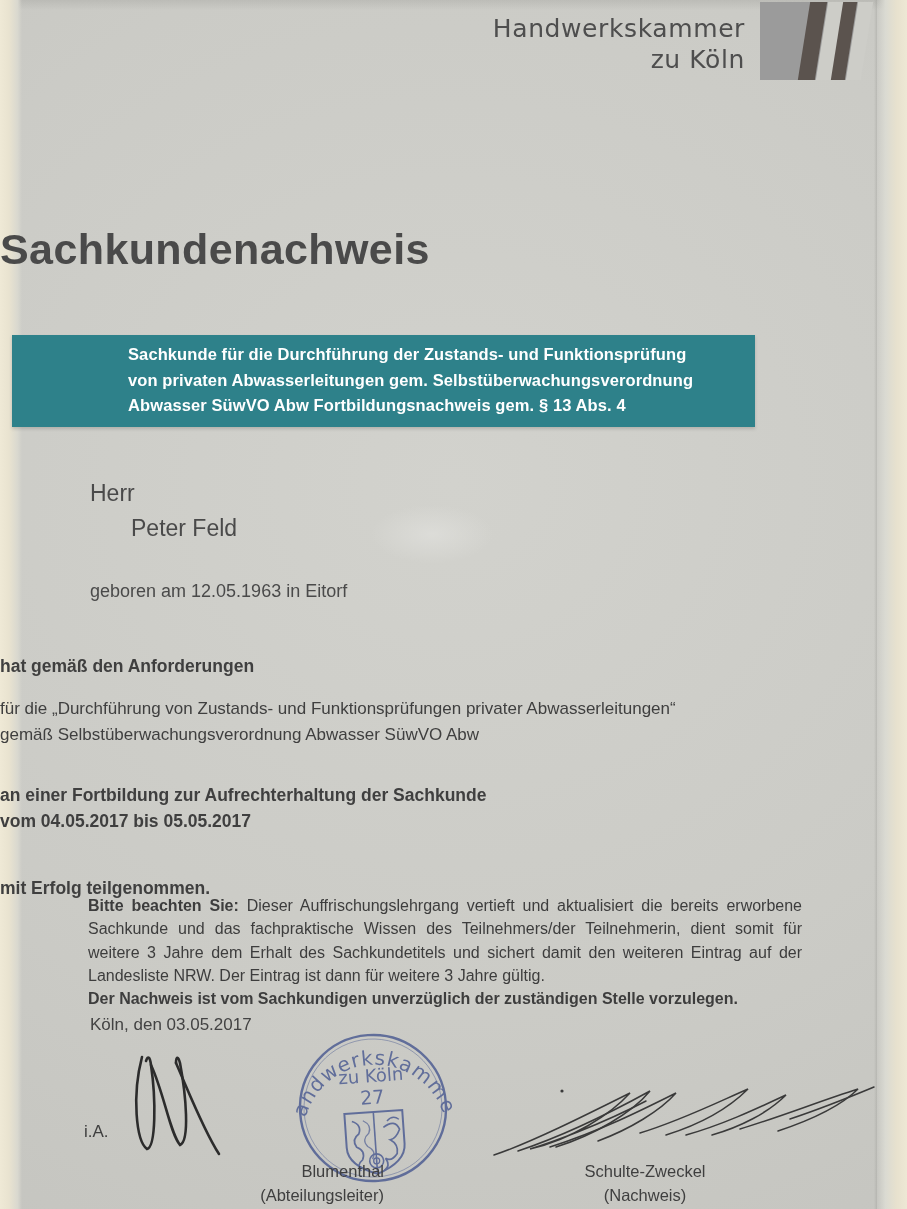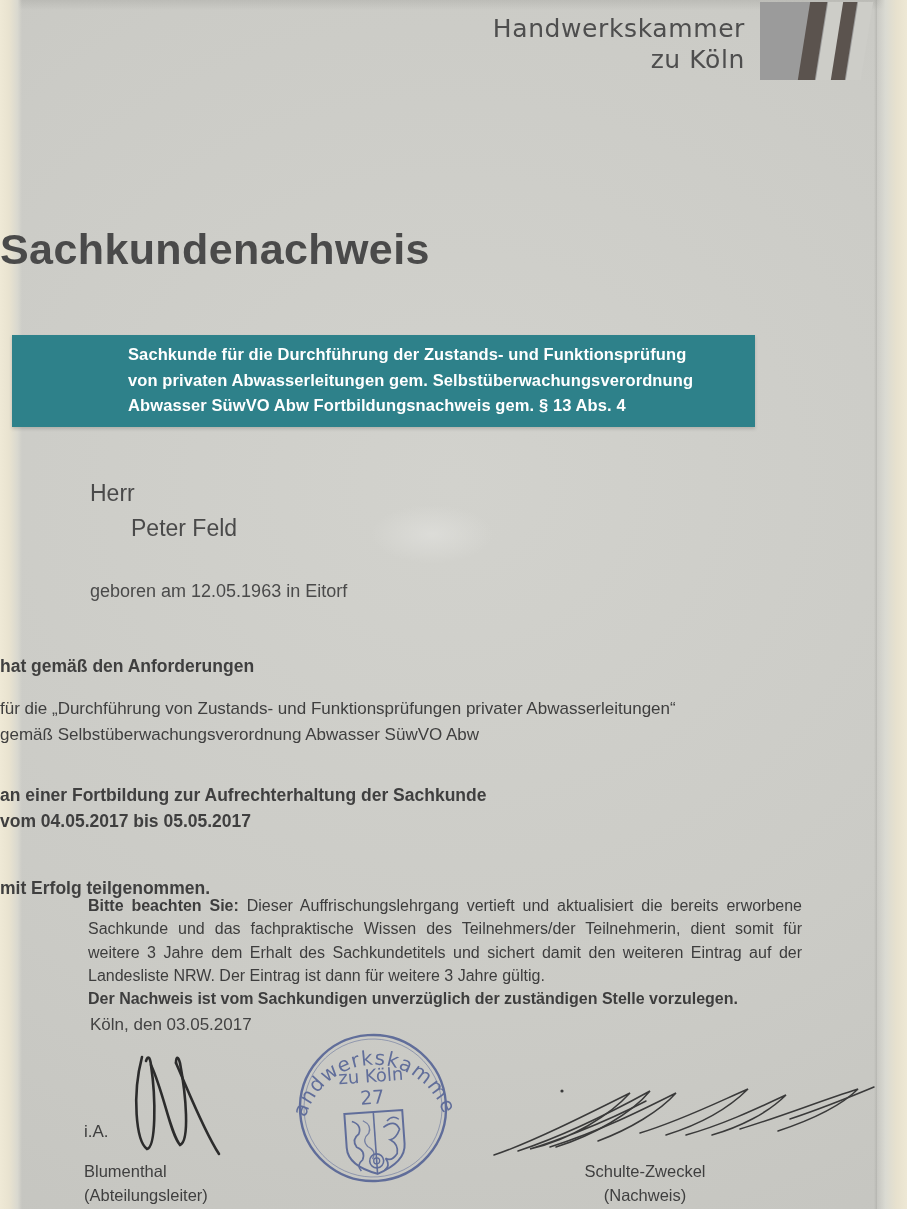--- a/index.html
+++ b/index.html
@@ -100,21 +100,21 @@
   
   #stamp{
     position:absolute;left:287px;top:1028px;width:172px;height:160px;
     transform:rotate(-4deg);opacity:.82;
   }
   #stamp svg{display:block;}
   
   #ia{position:absolute;left:84px;top:1122px;font-size:17px;color:#3f3f3f;}
   #sig-left{position:absolute;left:120px;top:1055px;width:190px;height:105px;}
   #sig-right{position:absolute;left:490px;top:1085px;width:390px;height:80px;}
-  #sigline-left{position:absolute;left:84px;top:1160px;width:300px;text-align:left;
+  #sigline-left{position:absolute;left:84px;top:1160px;width:300px;text-align:right;
     font-size:16.5px;color:#3f3f3f;line-height:1.45;}
   #sigline-right{position:absolute;left:480px;top:1160px;width:330px;text-align:center;
     font-size:16.5px;color:#3f3f3f;line-height:1.45;}
   .sg-name{display:block;}
   .sg-role{display:block;}
 </style>
 </head>
 <body>
 
 <div id="sheet">

